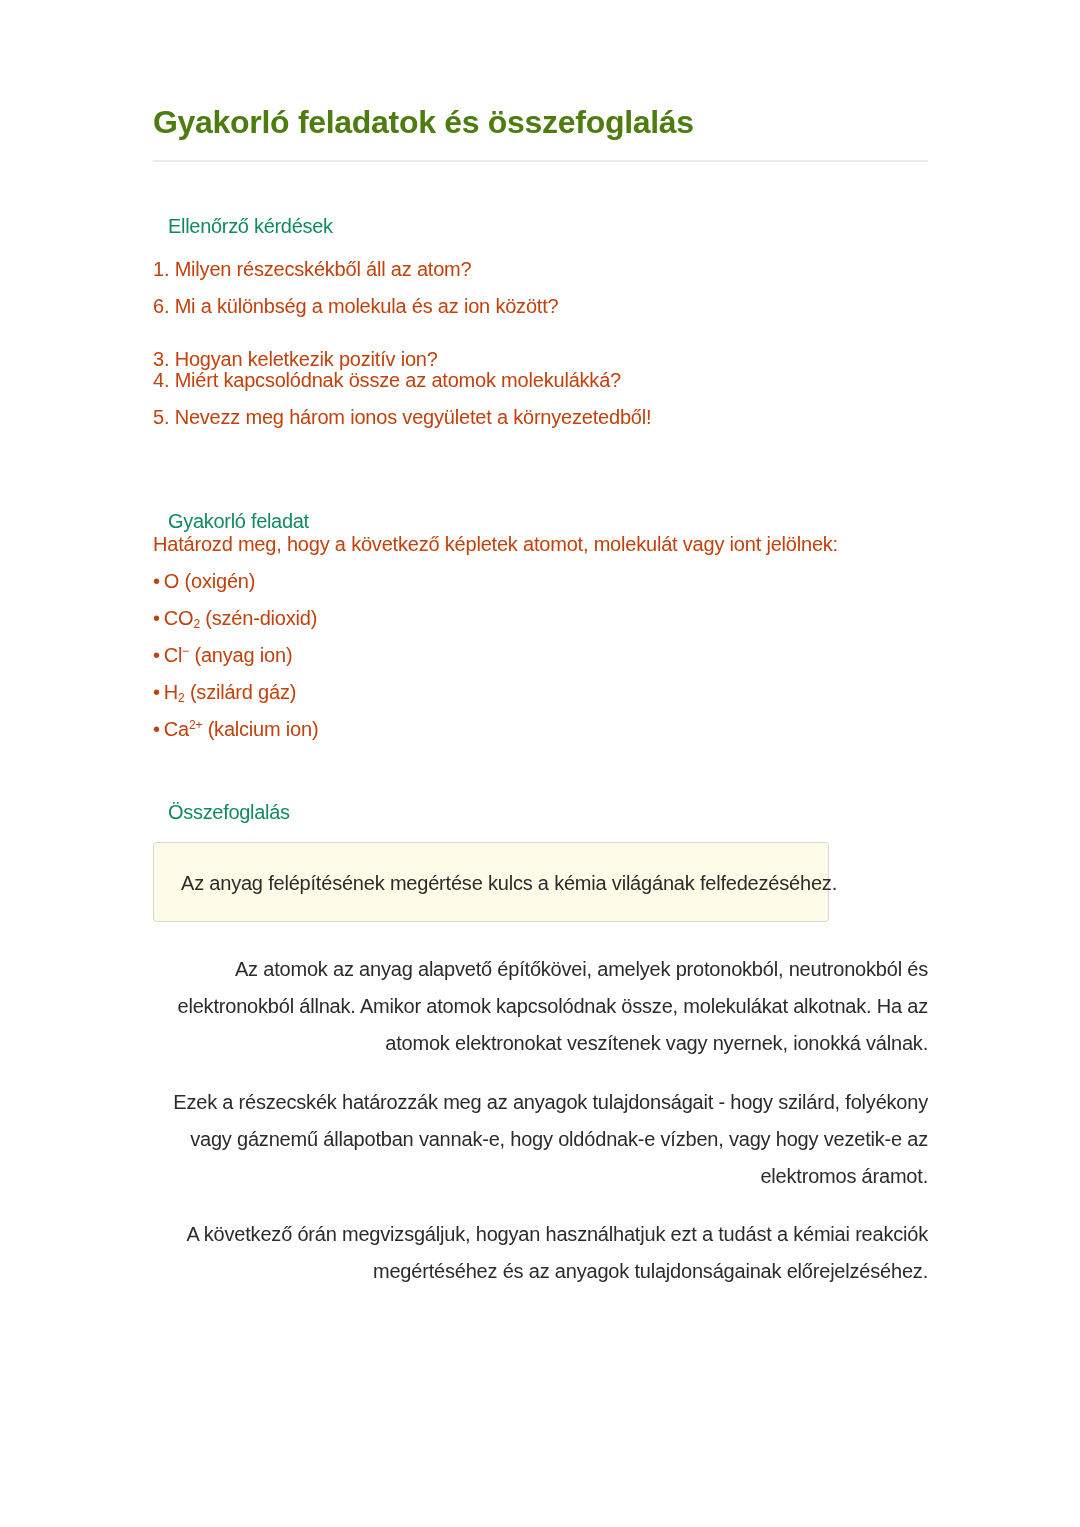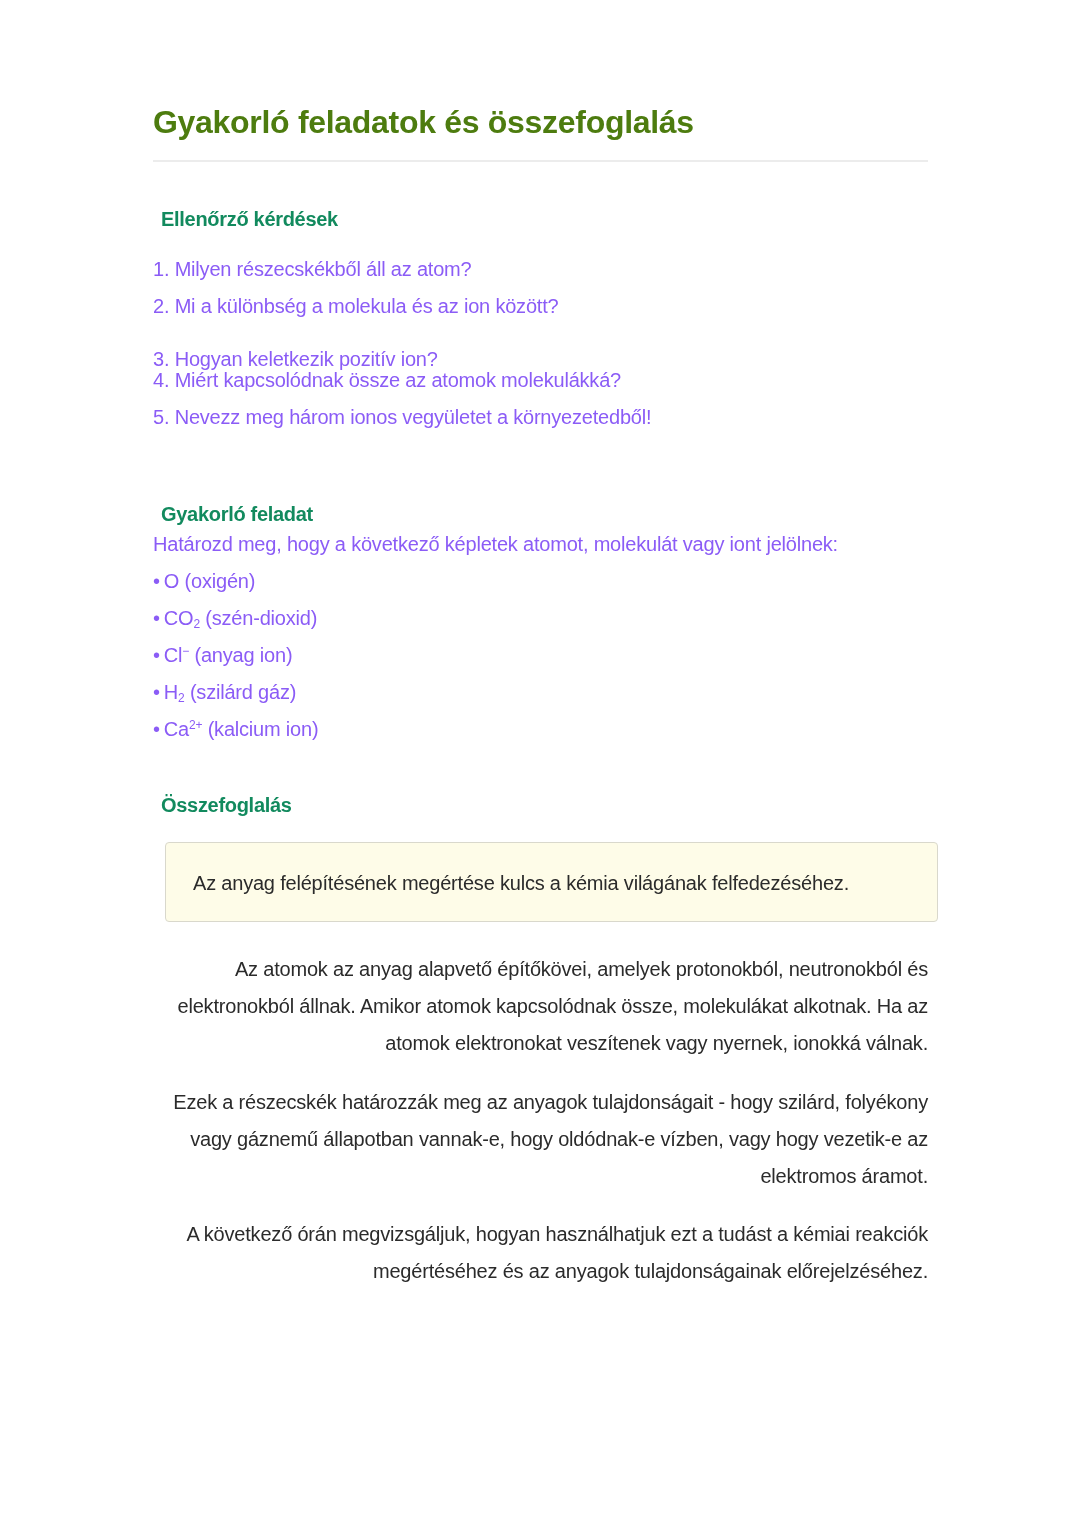--- a/index.html
+++ b/index.html
@@ -1,39 +1,39 @@
 <!DOCTYPE html>
 <html><head>
 <meta charset="utf-8">
 <style>
   html, body { margin: 0; padding: 0; background: #ffffff; }
   body { width: 1080px; height: 1527px; position: relative; font-family: "Liberation Sans", sans-serif; color: #2b2b2b; }
   .page { position: absolute; left: 153px; top: 0; width: 775px; }
   h1 { position: absolute; top: 104px; left: 0; margin: 0; font-size: 32px; font-weight: 600; color: #4d7c0f; letter-spacing: -0.3px; white-space: nowrap; }
   .rule { position: absolute; top: 160px; left: 0; width: 775px; height: 2px; background: #ececec; }
-  h2 { position: absolute; left: 0; margin: 8px; font-size: 20px; font-weight: 700; color: #128a5e; letter-spacing: -0.3px; white-space: nowrap; }
-  .line { position: absolute; left: 0; font-size: 20px; color: #8b5cf6; white-space: nowrap; letter-spacing: -0.2px; }
+  h2 { position: absolute; left: 0; margin: 15px; font-size: 20px; font-weight: 400; color: #128a5e; letter-spacing: -0.3px; white-space: nowrap; }
+  .line { position: absolute; left: 0; font-size: 20px; color: #c2410c; white-space: nowrap; letter-spacing: -0.2px; }
   .bullet { display: inline-block; margin-right: 4px; }
   sub, sup { font-size: 12px; }
   sub { vertical-align: -3px; }
   sup { vertical-align: 7px; }
-  .callout { position: absolute; top: 842px; left: 12px; width: 773px; height: 80px; background: #fefce8; border: 1px solid #d9d8cc; border-radius: 4px; box-sizing: border-box; }
+  .callout { position: absolute; top: 842px; left: 0; width: 676px; height: 80px; background: #fefce8; border: 1px solid #d9d8cc; border-radius: 4px; box-sizing: border-box; }
   .callout span { position: absolute; left: 27px; top: 29px; font-size: 20px; color: #2b2b2b; white-space: nowrap; letter-spacing: -0.2px; }
   .para { position: absolute; left: 0; width: 775px; font-size: 20px; line-height: 37px; color: #2b2b2b; letter-spacing: -0.2px; margin: 0; text-align: right; }
 </style>
 </head>
 <body>
 
 <div class="page">
   <h1>Gyakorló feladatok és összefoglalás</h1>
   <div class="rule"></div>
 
   <h2 style="top:200px">Ellenőrző kérdések</h2>
   <div class="line" style="top:258px">1. Milyen részecskékből áll az atom?</div>
-  <div class="line" style="top:295px">2. Mi a különbség a molekula és az ion között?</div>
+  <div class="line" style="top:295px">6. Mi a különbség a molekula és az ion között?</div>
   <div class="line" style="top:348px">3. Hogyan keletkezik pozitív ion?</div>
   <div class="line" style="top:369px">4. Miért kapcsolódnak össze az atomok molekulákká?</div>
   <div class="line" style="top:406px">5. Nevezz meg három ionos vegyületet a környezetedből!</div>
 
   <h2 style="top:495px">Gyakorló feladat</h2>
   <div class="line" style="top:533px">Határozd meg, hogy a következő képletek atomot, molekulát vagy iont jelölnek:</div>
 
   <div class="line" style="top:570px">
     <span class="bullet">•</span><span>O</span><span> (oxigén)</span>
   </div>

